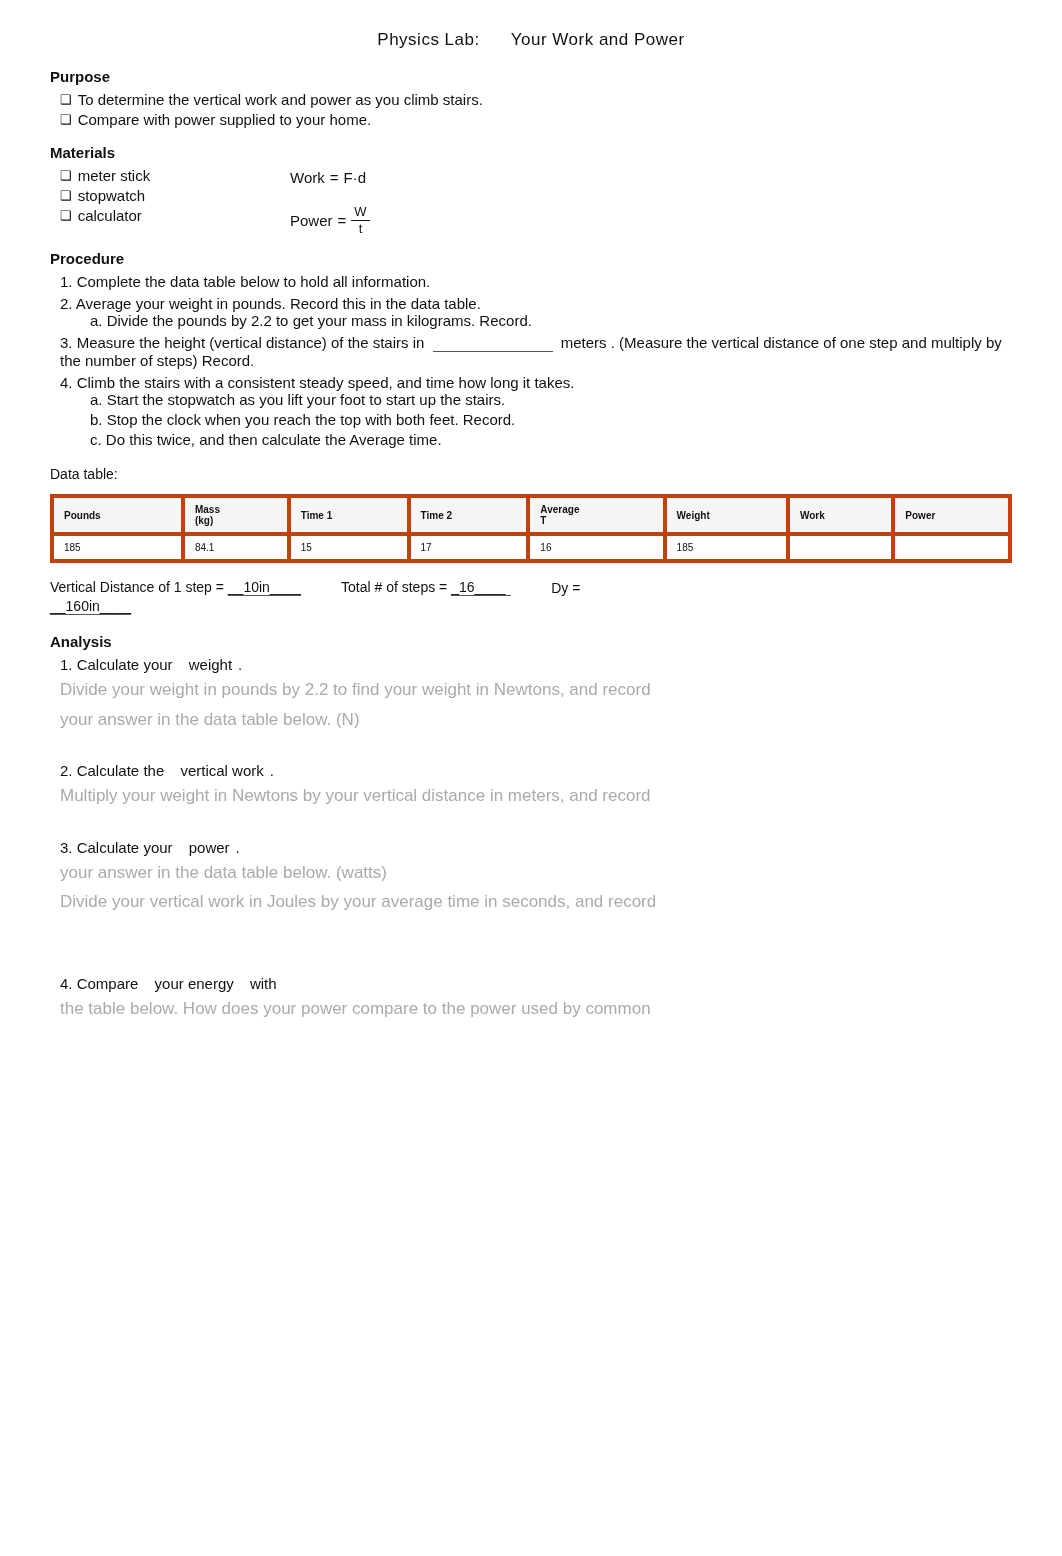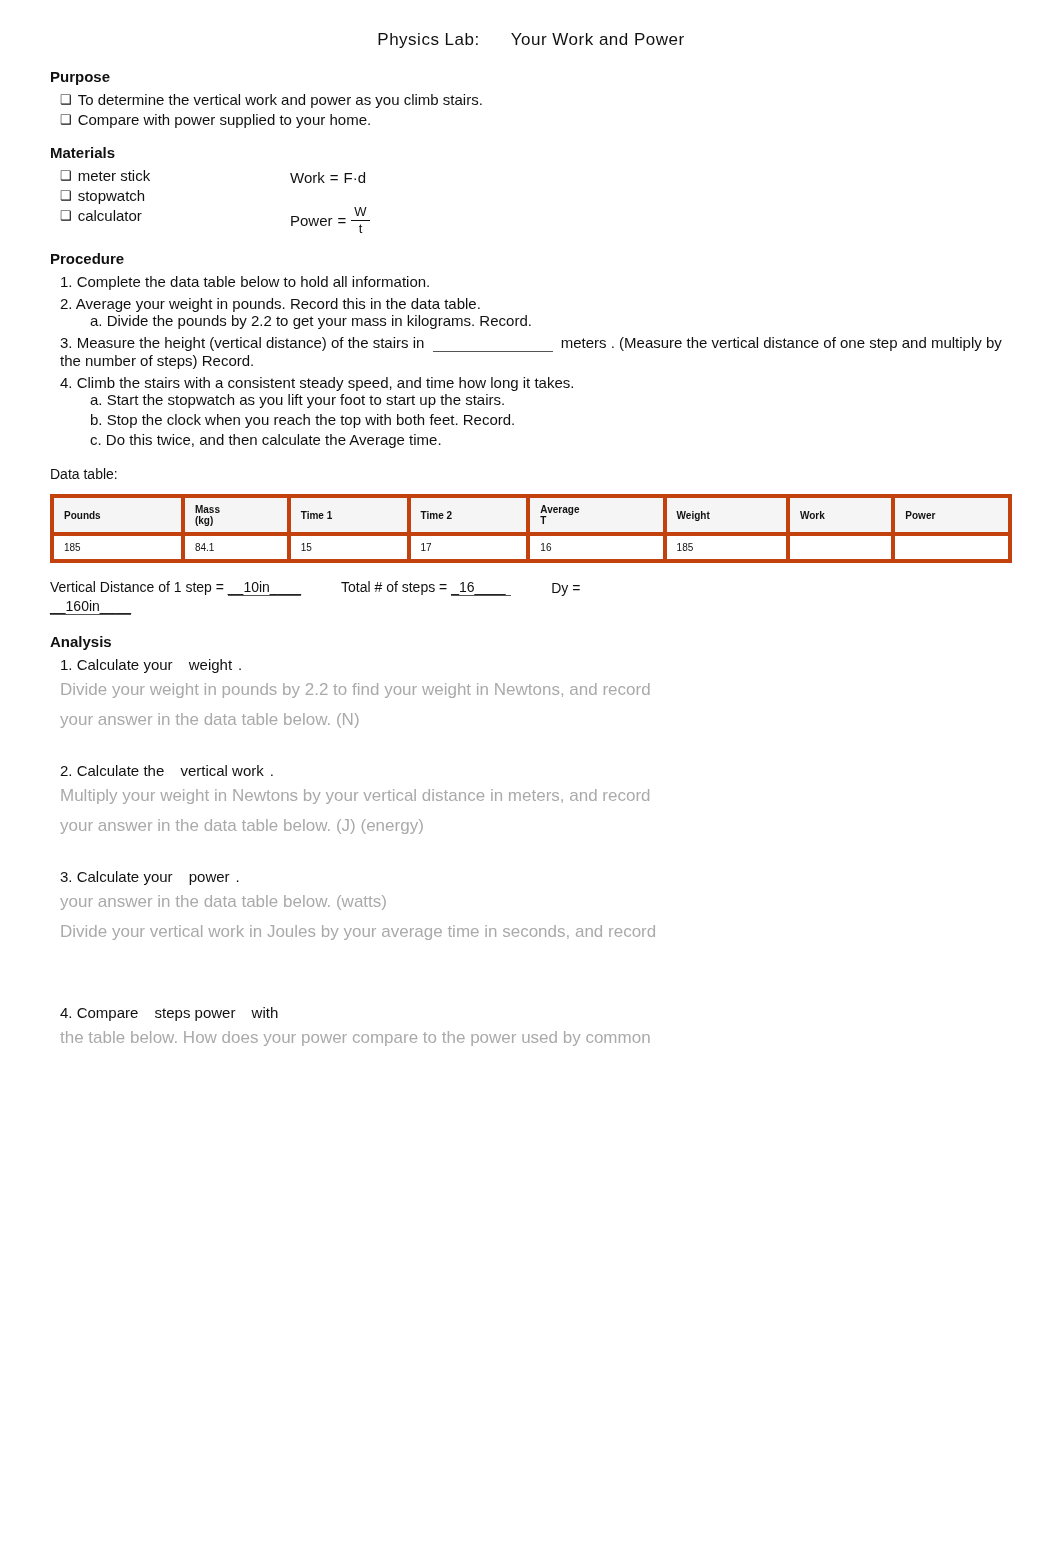--- a/index.html
+++ b/index.html
@@ -299,36 +299,35 @@
       <span class="blurred-text">your answer in the data table below. (N)</span>
     </li>
     <li style="margin-top: 30px;">
       <div class="analysis-item-label">
         <span>2. Calculate the</span>
         &nbsp;
         <span>vertical work</span>
         <span>.</span>
       </div>
       <span class="blurred-text">Multiply your weight in Newtons by your vertical distance in meters, and record</span>
-      <span class="blurred-text">your answer in the data table below. (J) (energy)</span>
     </li>
     <li style="margin-top: 30px;">
       <div class="analysis-item-label">
         <span>3. Calculate your</span>
         &nbsp;
         <span>power</span>
         <span>.</span>
       </div>
       <span class="blurred-text">your answer in the data table below. (watts)</span>
       <span class="blurred-text">Divide your vertical work in Joules by your average time in seconds, and record</span>
     </li>
     <li style="margin-top: 60px;">
       <div class="analysis-item-label">
         <span>4. Compare</span>
         &nbsp;
-        <span>steps power</span>
+        <span>your energy</span>
         &nbsp;
         <span>with</span>
       </div>
       <span class="blurred-text">the table below. How does your power compare to the power used by common</span>
     </li>
   </ol>
 </div>
 
 </body></html>

